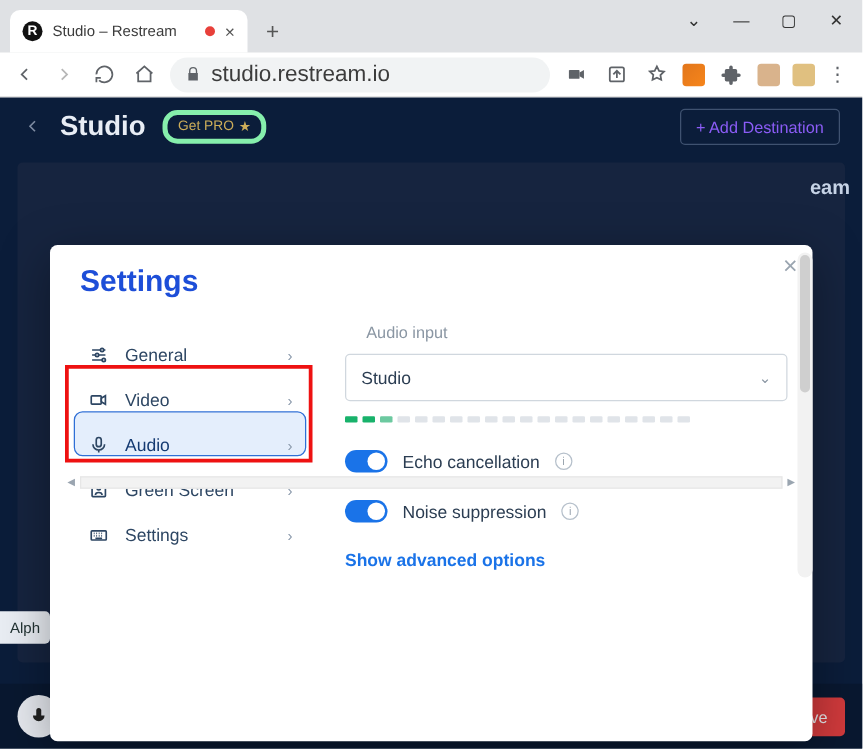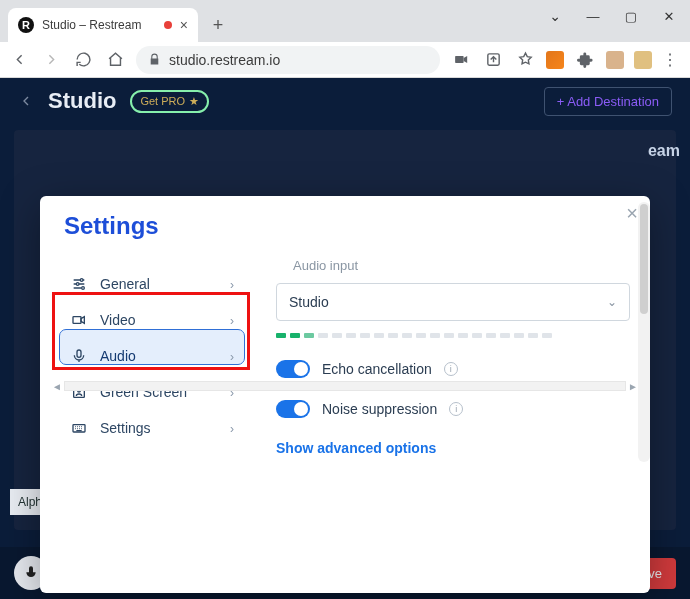--- a/index.html
+++ b/index.html
@@ -15,38 +15,38 @@
   .newtab { width: 28px; height: 28px; display: flex; align-items: center; justify-content: center; font-size: 18px; color: #555; margin-left: 6px; margin-bottom: 3px; cursor: pointer; }
   .win-controls { position: absolute; right: 4px; top: 4px; display: flex; gap: 4px; }
   .win-controls div { width: 34px; height: 24px; display: flex; align-items: center; justify-content: center; color: #333; font-size: 13px; }
   .win-controls .chev { font-size: 14px; }
 
   
   .toolbar { height: 36px; background: #fff; border-bottom: 1px solid #d9d9d9; display: flex; align-items: center; padding: 0 8px; gap: 10px; }
   .tb-btn { color: #5f6368; display: flex; align-items: center; justify-content: center; width: 22px; height: 22px; }
   .tb-btn svg { width: 17px; height: 17px; }
   .tb-btn.disabled { color: #b7b7b7; }
-  .addr { flex: 1; height: 28px; background: #f1f3f4; border-radius: 14px; display: flex; align-items: center; padding: 0 12px; gap: 8px; font-size: 14px; color: #3c3c3c; }
+  .addr { flex: 1; height: 28px; background: #f1f3f4; border-radius: 14px; display: flex; align-items: center; padding: 0 12px; gap: 8px; font-size: 18px; color: #3c3c3c; }
   .addr .lock { color: #5f6368; }
   .tb-right { display: flex; align-items: center; gap: 10px; padding-right: 4px; }
   .ext { width: 18px; height: 18px; border-radius: 3px; }
   .menu-dots { color: #5f6368; font-size: 16px; }
 
   
   .page { position: absolute; top: 78px; left: 0; right: 0; bottom: 0; background: #0b1d3a; overflow: hidden; }
   .studio-header { height: 46px; display: flex; align-items: center; gap: 14px; padding: 0 18px; }
   .studio-back { color: #7d8aa0; }
   .studio-title { color: #e8edf5; font-size: 22px; font-weight: 700; }
-  .pro-pill { border: 2px solid #86efac; color: #cdad59; font-size: 11px; padding: 3px 8px; border-radius: 12px; display: flex; align-items: center; gap: 4px; }
+  .pro-pill { border: 4px solid #86efac; color: #cdad59; font-size: 11px; padding: 3px 8px; border-radius: 12px; display: flex; align-items: center; gap: 4px; }
   .add-dest { margin-left: auto; border: 1px solid #3f5270; color: #8b5cf6; font-size: 13px; padding: 6px 12px; border-radius: 4px; background: transparent; }
   .stage { height: 400px; background: #16243f; margin: 6px 14px; border-radius: 4px; }
   .footer-strip { position: absolute; bottom: 0; left: 0; right: 0; height: 52px; background: #091830; display: flex; align-items: center; padding: 0 14px; }
   .footer-strip .mic { width: 34px; height: 34px; border-radius: 50%; background: #e6e9ef; display: flex; align-items: center; justify-content: center; color: #222; }
   .go-live { margin-left: auto; background: #e63e3e; color: #fff; border: none; padding: 8px 14px; border-radius: 4px; font-size: 13px; opacity: .9; }
-  .alpha { position: absolute; left: 10px; bottom: 84px; background: #e9edf3; color: #233; font-size: 12px; padding: 6px 8px; border-top-right-radius: 4px; border-bottom-right-radius: 4px; }
+  .alpha { position: absolute; left: 0; bottom: 84px; background: #e9edf3; color: #233; font-size: 12px; padding: 6px 8px; border-top-right-radius: 4px; border-bottom-right-radius: 4px; }
   .eam { position: absolute; right: 10px; top: 64px; color: #c6d3e6; font-size: 16px; font-weight: 600; }
 
   
   .modal { position: absolute; top: 118px; left: 40px; right: 40px; bottom: 6px; background: #fff; border-radius: 6px; box-shadow: 0 10px 40px rgba(0,0,0,.35); }
   .modal-inner { position: absolute; inset: 10px 14px 10px 14px; display: flex; flex-direction: column; }
   .modal-close { position: absolute; top: 6px; right: 12px; color: #9aa5b0; font-size: 20px; cursor: pointer; }
   .modal-title { font-size: 24px; font-weight: 800; color: #1d4ed8; padding: 6px 10px 18px 10px; }
   .modal-body { display: flex; gap: 32px; padding: 0 6px; }
 
   .nav { width: 184px; display: flex; flex-direction: column; gap: 2px; position: relative; }

